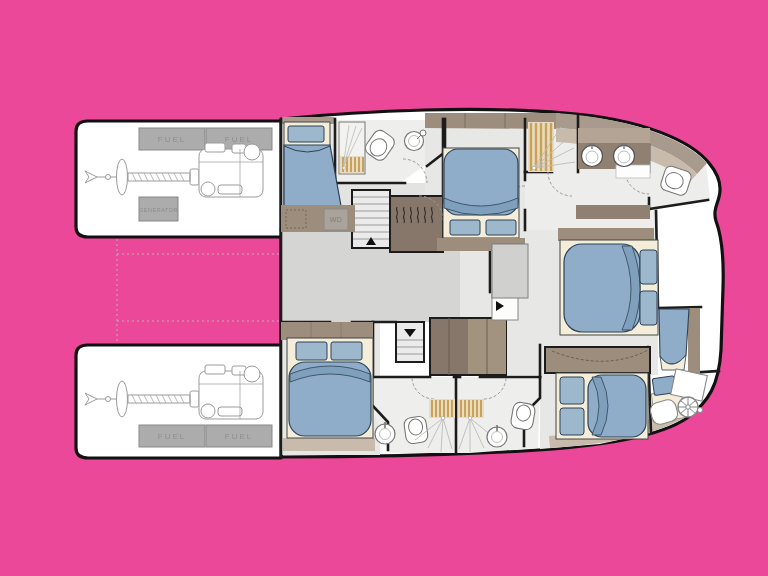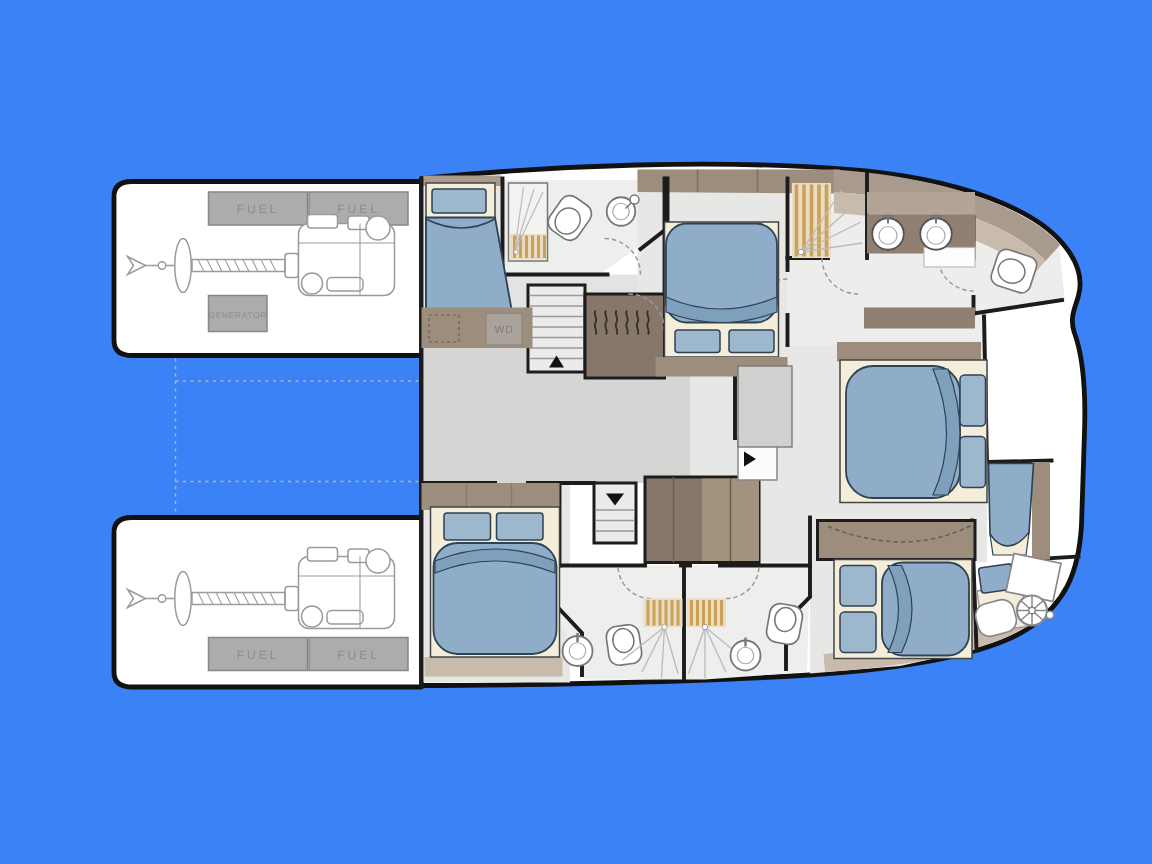--- a/index.html
+++ b/index.html
@@ -1,16 +1,16 @@
 <!DOCTYPE html>
 <html><head>
 <meta charset="utf-8">
 <style>
   html,body{margin:0;padding:0;background:#ffffff;}
-  .stage{position:relative;width:768px;height:576px;background:#3b82f6;overflow:hidden;
+  .stage{position:relative;width:768px;height:576px;background:#ec4899;overflow:hidden;
          font-family:"Liberation Sans", sans-serif;}
   svg{display:block;}
   text{font-family:"Liberation Sans", sans-serif;}
   .eq-label{font-size:8px;letter-spacing:2px;fill:#8d8d8d;}
   .gen-label{font-size:5.5px;letter-spacing:.5px;fill:#8d8d8d;}
   .wd-label{font-size:7px;letter-spacing:.5px;fill:#827d76;}
 </style>
 </head>
 <body>
 

